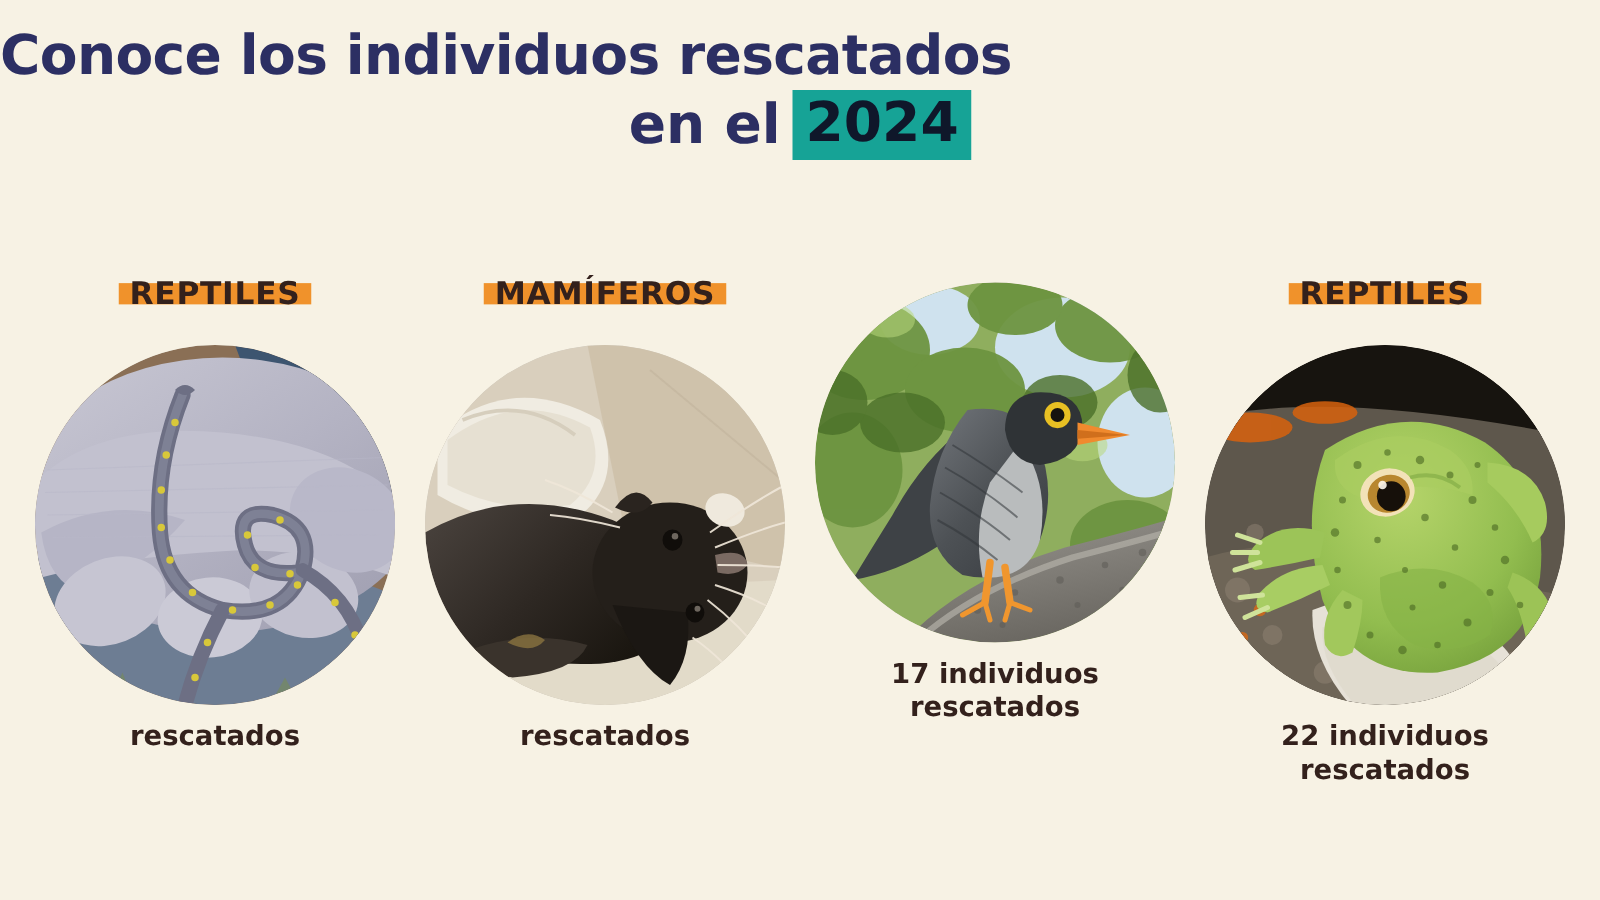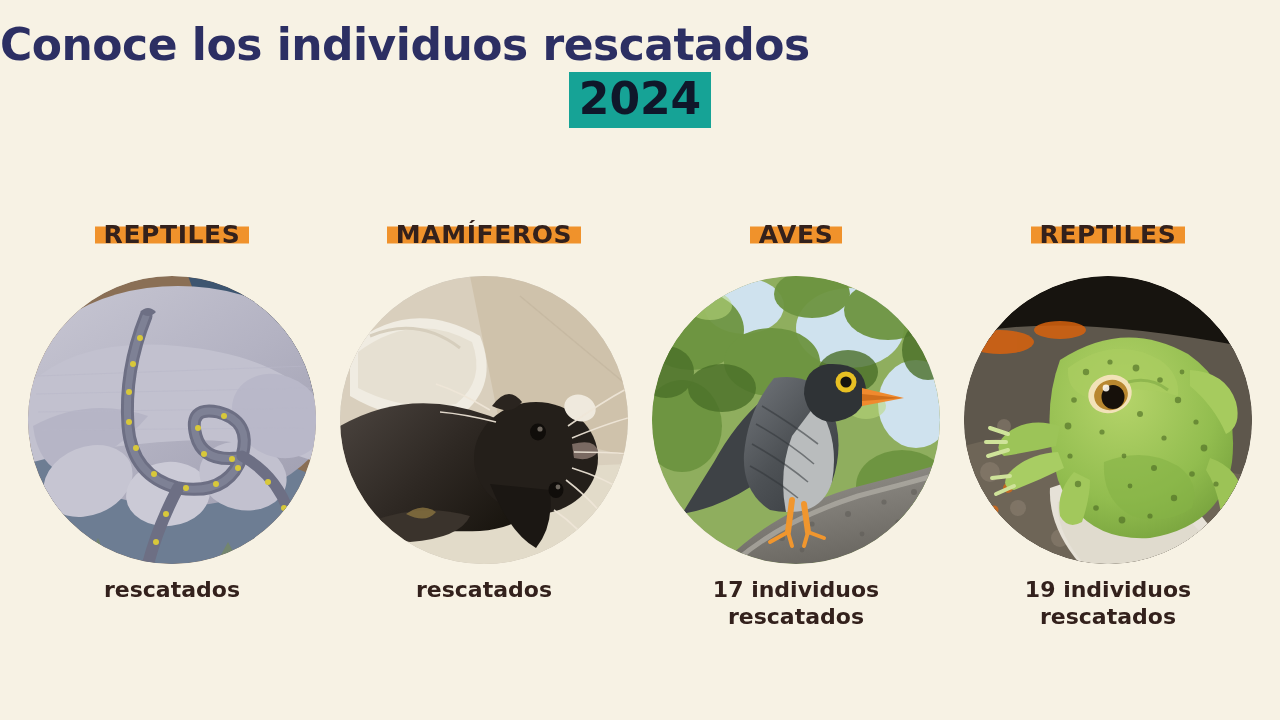--- a/index.html
+++ b/index.html
@@ -138,20 +138,21 @@
   }
   .caption .line1 { display: block; }
   .caption .line2 { display: block; }
 </style>
 </head>
 <body>
 
 <div class="title-block">
   <div class="title-line">Conoce los individuos rescatados</div>
   <div class="title-line-2">
+    <span class="title-pre">en el</span>
     <span class="title-year">2024</span>
   </div>
 </div>
 
 <div class="columns">
 
   <div class="col">
     <div class="cat-label-wrap">
       <span class="cat-label">REPTILES</span>
     </div>
@@ -272,23 +273,20 @@
           <path d="M66 238 q16 -12 30 -2 q-10 12 -30 2 Z" fill="#8a7340" opacity="0.8"></path>
         </g>
       </svg>
     </div>
     <div class="caption">
       <span class="line2">rescatados</span>
     </div>
   </div>
 
   <div class="col">
-    <div class="cat-label-wrap">
-      <span class="cat-label">AVES</span>
-    </div>
     <div class="photo">
       <svg viewBox="0 0 288 288" xmlns="http://www.w3.org/2000/svg">
         <defs>
           <clipPath id="cA">
               <circle cx="144" cy="144" r="144"></circle>
             </clipPath>
           <linearGradient id="birdG" x1="0.1" y1="0" x2="0.9" y2="1">
             <stop offset="0" stop-color="#6f7378"></stop>
               <stop offset="0.5" stop-color="#4d5155"></stop>
               <stop offset="1" stop-color="#383c40"></stop>
@@ -453,18 +451,18 @@
               <circle cx="138" cy="156" r="2.6"></circle>
             <circle cx="218" cy="96" r="2.4"></circle>
               <circle cx="252" cy="208" r="2.6"></circle>
               <circle cx="166" cy="210" r="2.4"></circle>
           </g>
           <path d="M164 106 Q186 100 204 114" fill="none" stroke="#7fa942" stroke-width="3" opacity="0.6"></path>
         </g>
       </svg>
     </div>
     <div class="caption">
-      <span class="line1">19 individuos</span>
+      <span class="line1">22 individuos</span>
       <span class="line2">rescatados</span>
     </div>
   </div>
 
 </div>
 
 </body></html>

